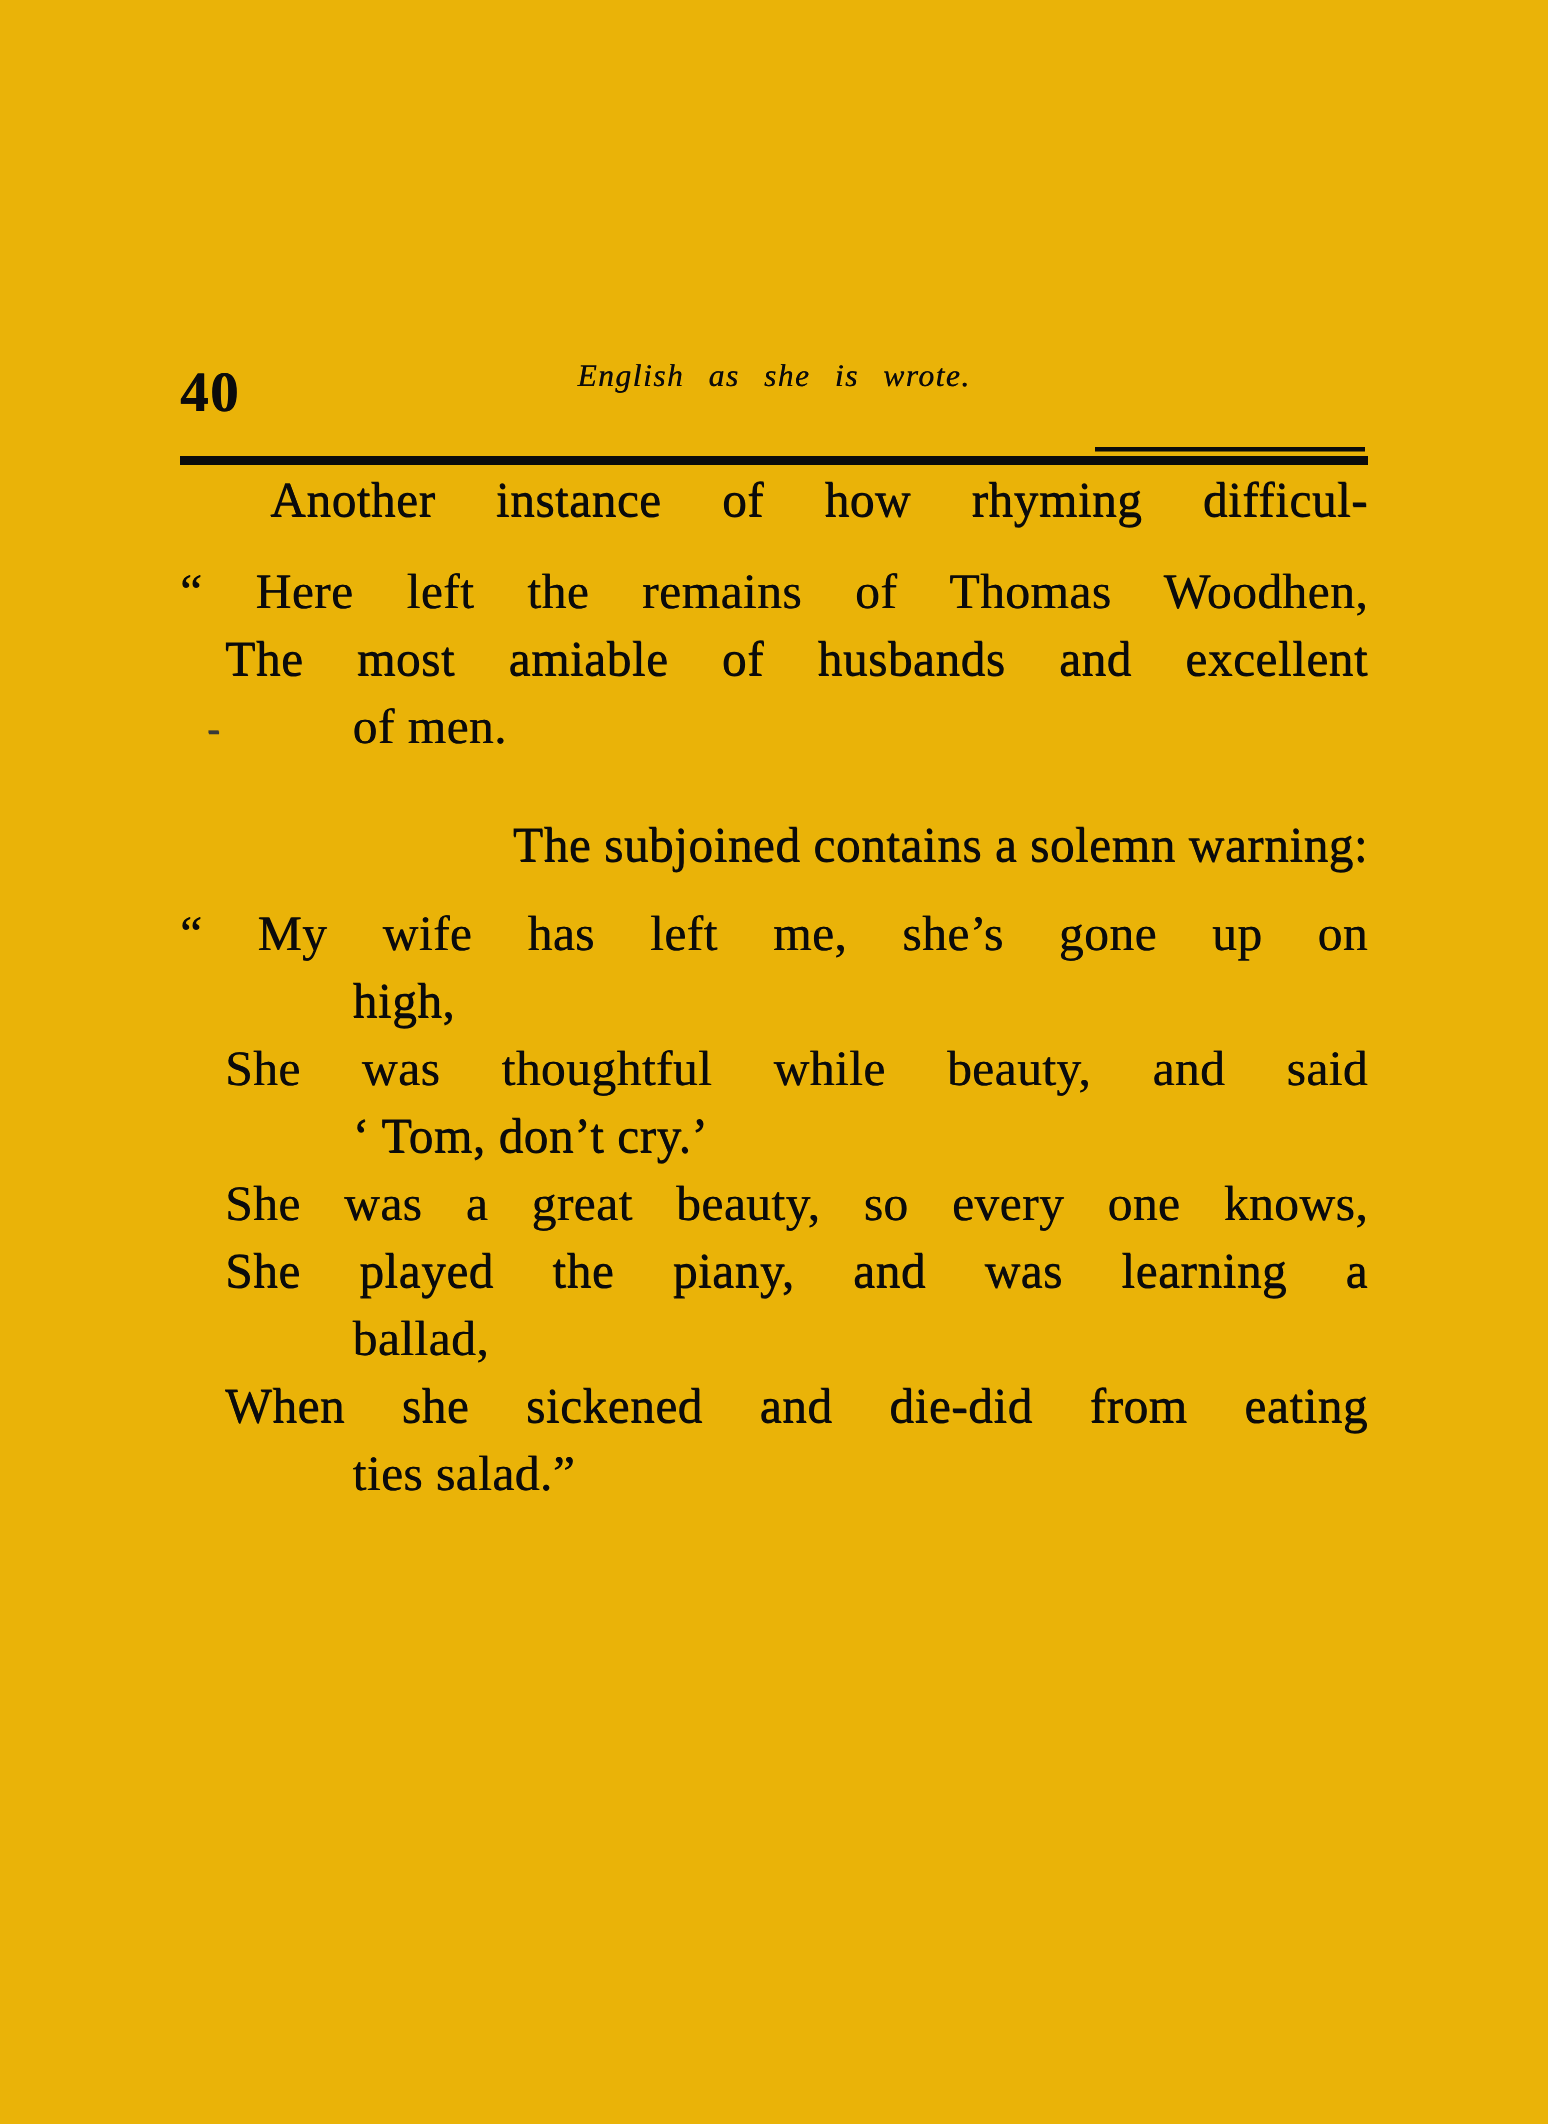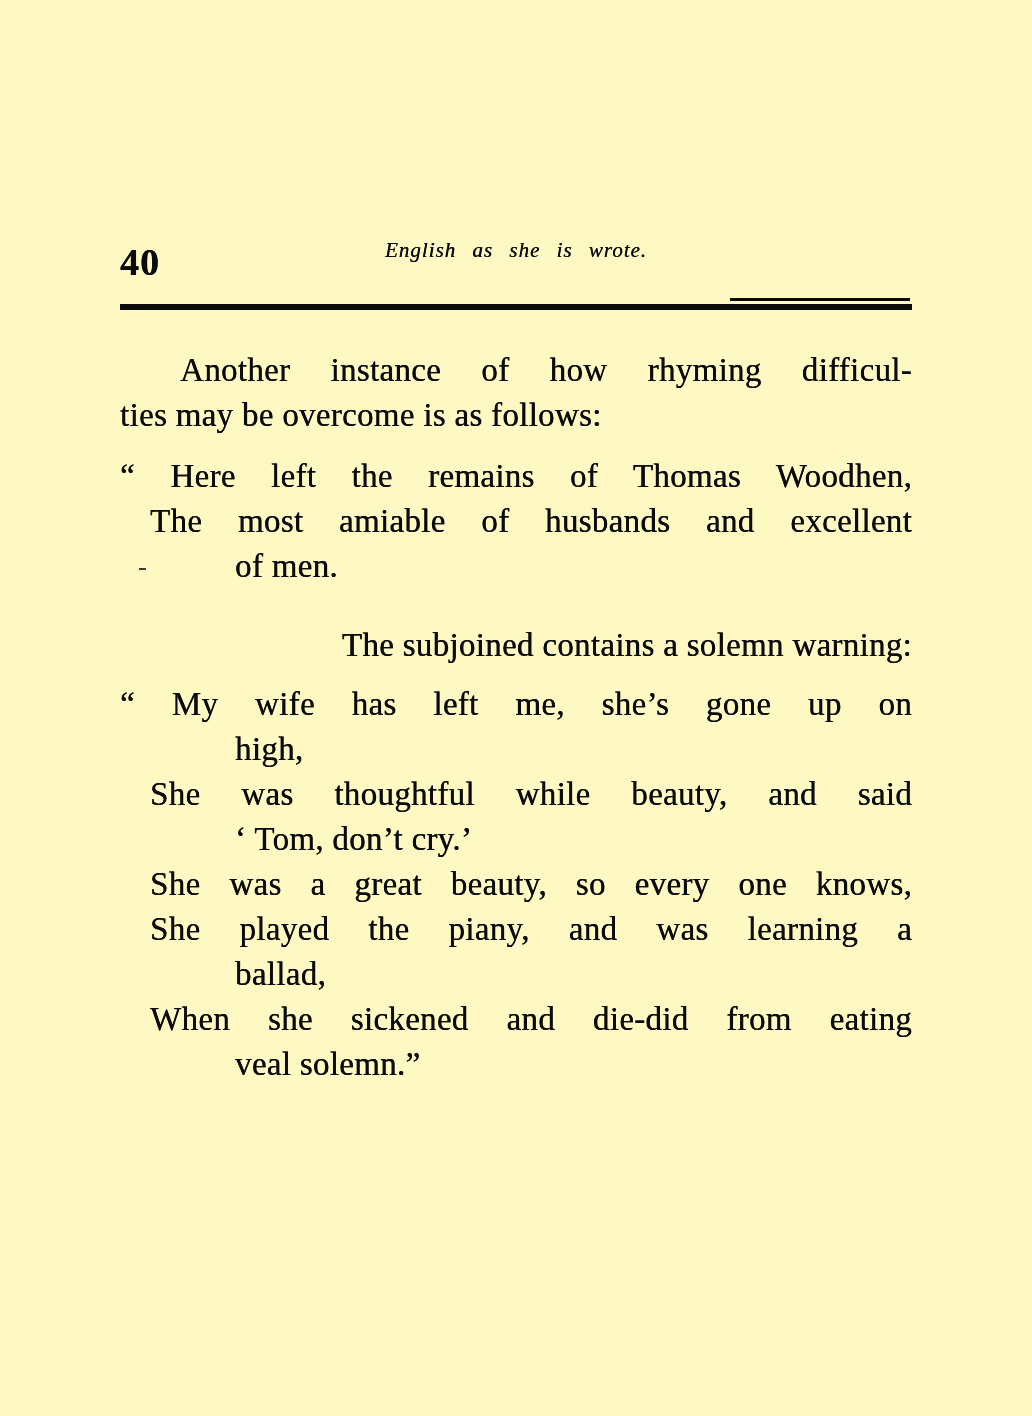--- a/index.html
+++ b/index.html
@@ -4,21 +4,21 @@
 <style>
   html, body {
     margin: 0;
     padding: 0;
     background: #ffffff;
   }
   .page {
     position: relative;
     width: 1032px;
     height: 1416px;
-    background: #fef9c3;
+    background: #eab308;
     color: #0b0b0b;
     font-family: "Liberation Serif", "DejaVu Serif", serif;
     overflow: hidden;
   }
   .content {
     position: absolute;
     left: 120px;
     top: 236px;
     width: 792px;
   }
@@ -74,21 +74,21 @@
   }
   .line { display: block; }
   .just {
     text-align: justify;
     text-align-last: justify;
   }
   .ind  { text-indent: 60px; }     
   .l1   { padding-left: 30px; }    
   .l2   { padding-left: 115px; }   
   .block { margin: 0; }
-  .mt-intro   { margin-top: 36px; }
+  .mt-intro   { }
   .mt-verse1  { margin-top: 16px; }
   .mt-nb      { margin-top: 18px; }
   .mt-warning { margin-top: 34px; text-align: right; }
   .mt-verse2  { margin-top: 14px; }
   .rel { position: relative; }
   .artifact {
     position: absolute;
     left: 18px;
     top: 0;
     font-size: 26px;
@@ -113,21 +113,20 @@
 
     <div class="rule-wrap">
       <div class="rule-thin"></div>
       <div class="rule-main"></div>
     </div>
 
     <div class="bodytext">
 
       <p class="block mt-intro">
         <span class="line ind just">Another instance of how rhyming difficul-</span>
-        <span class="line">ties may be overcome is as follows:</span>
       </p>
 
       <div class="block mt-verse1">
         <span class="line just">“ Here left the remains of Thomas Woodhen,</span>
         <span class="line l1 just">The most amiable of husbands and excellent</span>
         <span class="line l2 rel">
           <span class="artifact">-</span>
           <span>of men.</span>
         </span>
       </div>
@@ -139,18 +138,18 @@
 
       <div class="block mt-verse2">
         <span class="line just">“ My wife has left me, she’s gone up on</span>
         <span class="line l2">high,</span>
         <span class="line l1 just">She was thoughtful while beauty, and said</span>
         <span class="line l2">‘ Tom, don’t cry.’</span>
         <span class="line l1 just">She was a great beauty, so every one knows,</span>
         <span class="line l1 just">She played the piany, and was learning a</span>
         <span class="line l2">ballad,</span>
         <span class="line l1 just">When she sickened and die-did from eating</span>
-        <span class="line l2">veal solemn.”</span>
+        <span class="line l2">ties salad.”</span>
       </div>
 
     </div>
   </div>
 </div>
 
 </body></html>

